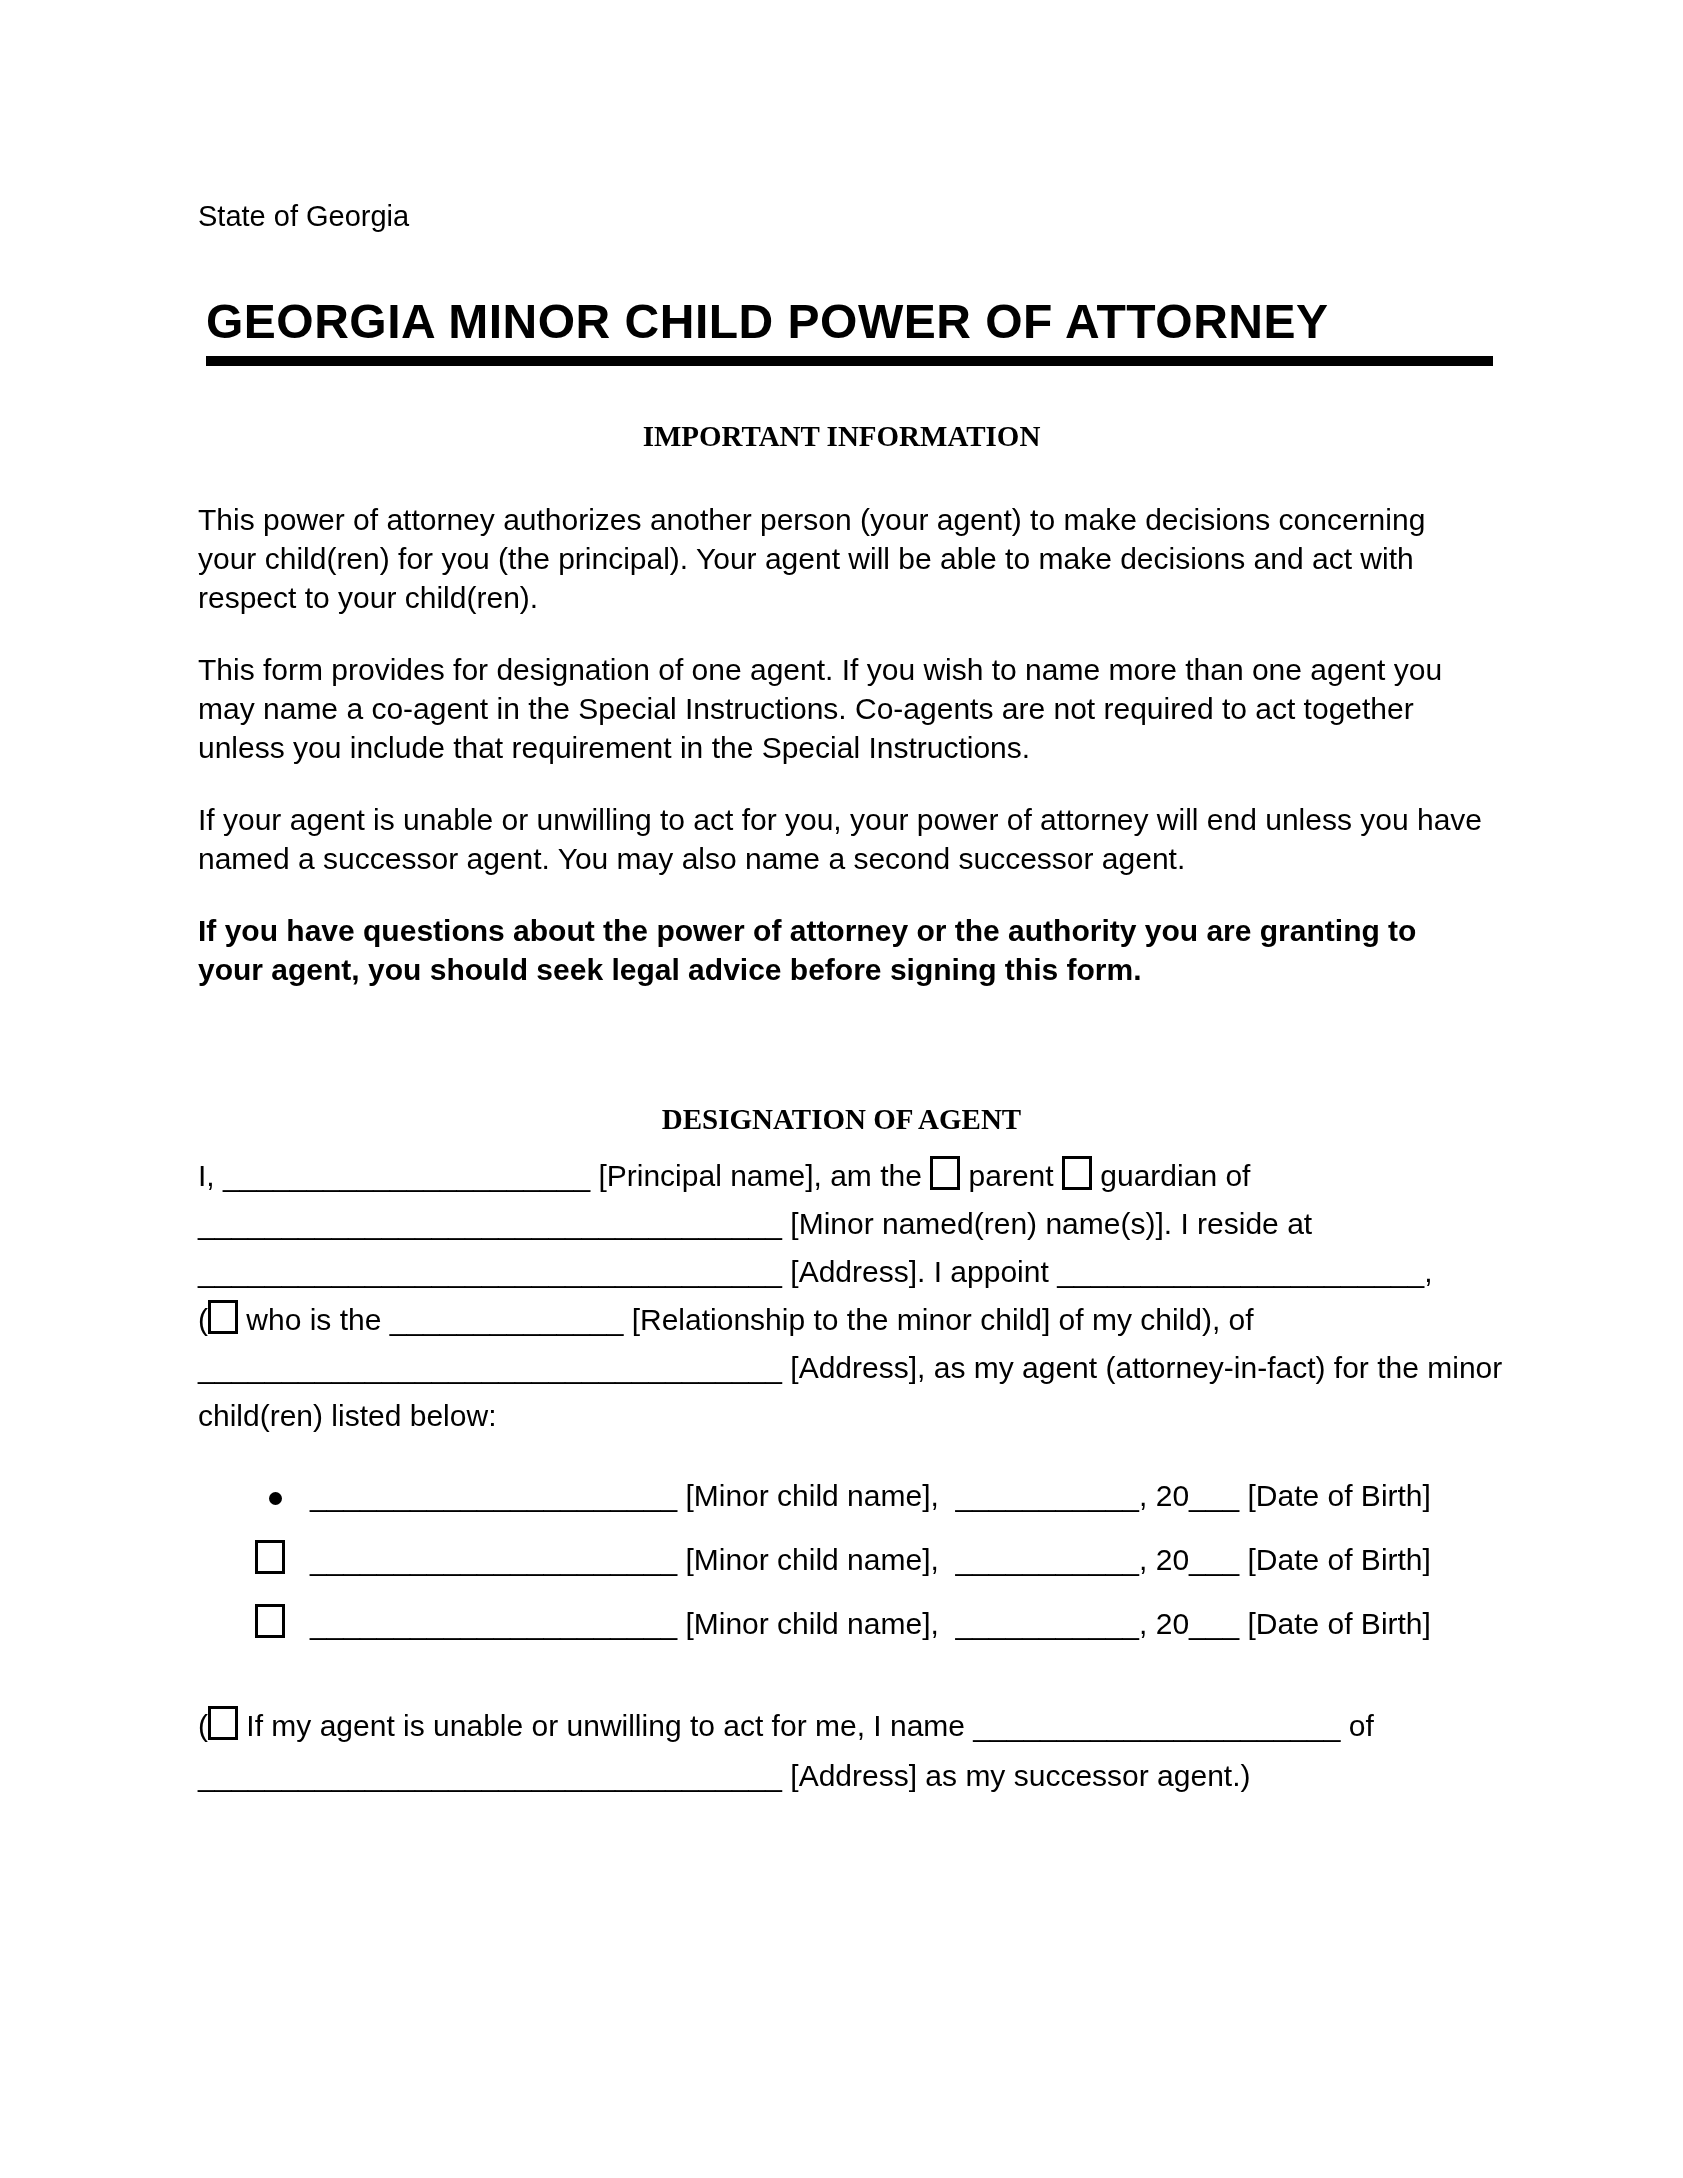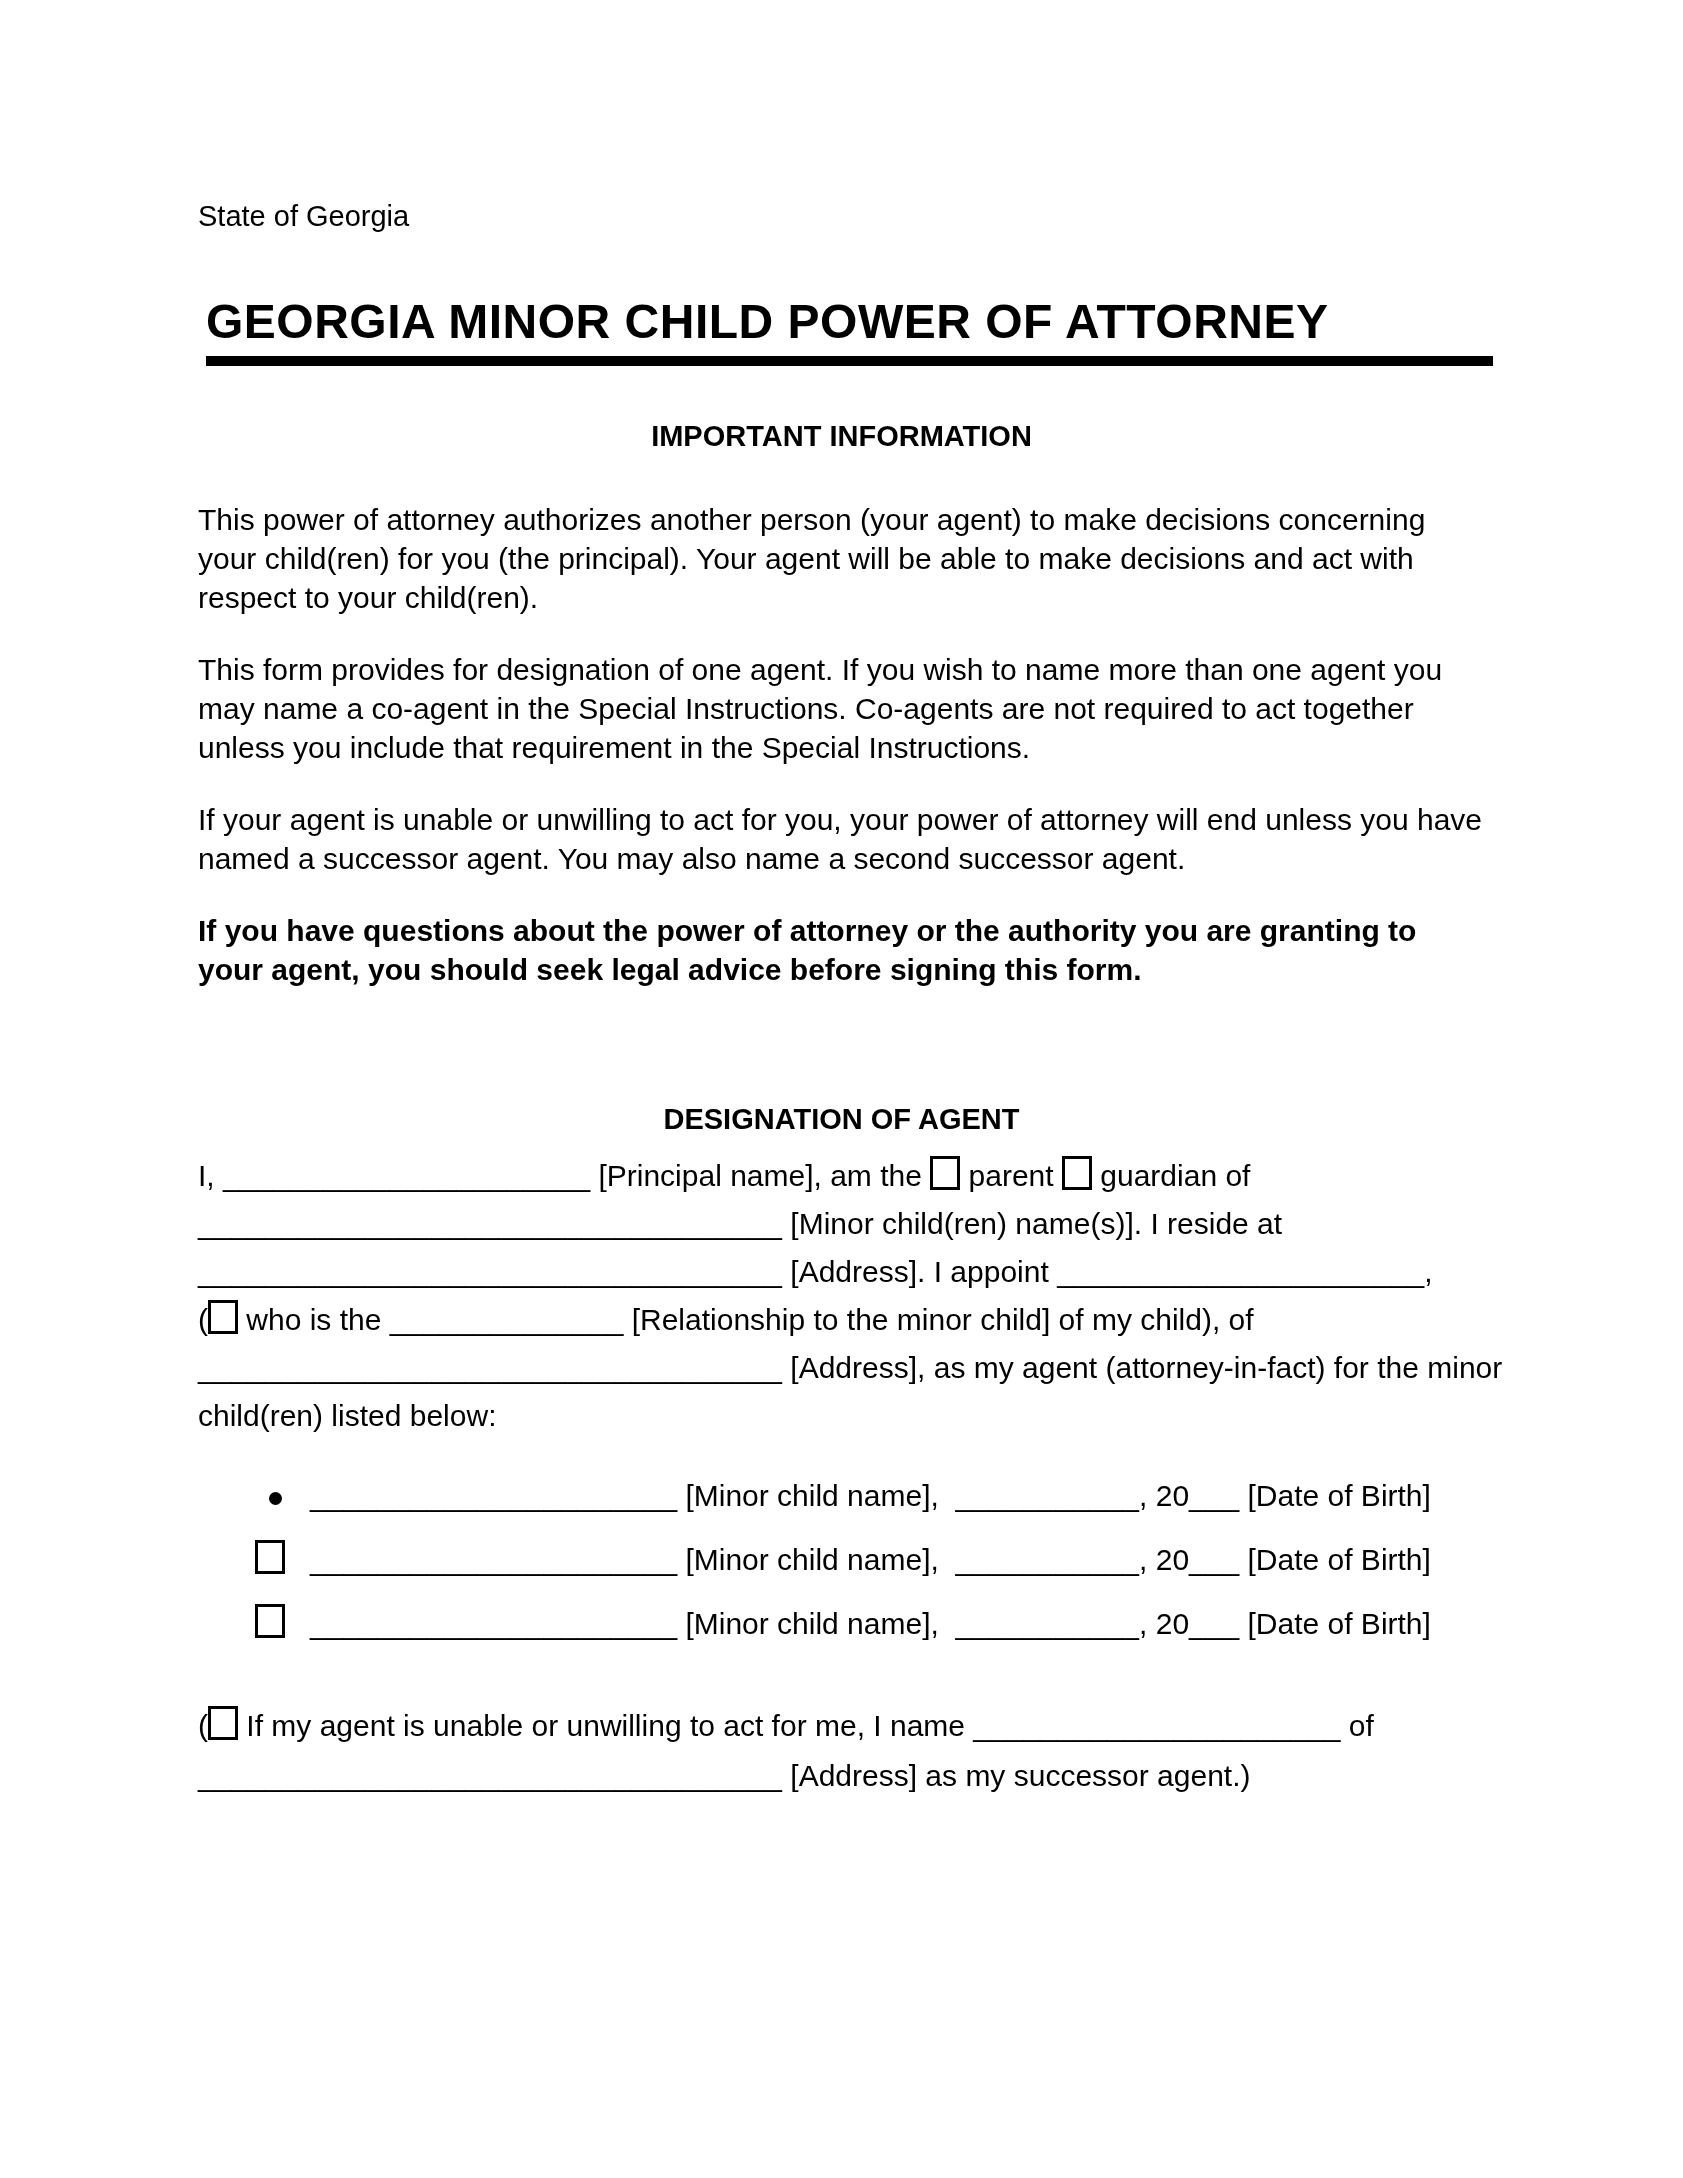--- a/index.html
+++ b/index.html
@@ -12,21 +12,21 @@
     overflow:hidden;
   }
   .abs{position:absolute;left:198px;width:1287px;}
   .state-label{top:198px;font-size:29px;line-height:36px;}
   .doc-title{
     top:285px;
     font-size:48px;font-weight:bold;line-height:57px;
     letter-spacing:0.5px;white-space:nowrap;
     padding-bottom:6px;border-bottom:10px solid #000;
   }
-  .h-center{font-size:29px;font-weight:bold;text-align:center;line-height:40px;}
+  .h-center{font-size:29px;font-weight:bold;text-align:center;line-height:40px;font-family:Liberation Serif, serif;}
   #h-important{top:416px;}
   #h-designation{top:1071px;margin-top:28px;}
   #h-grant{top:1910px;margin-top:28px;}
   #paragraphs{top:500px;}
   .para{font-size:30px;line-height:39px;margin:0 0 33px 0;}
   .para.bold{font-weight:bold;}
   #designation-lines{top:1152px;}
   .form-line{font-size:30px;line-height:48px;white-space:pre;}
   #children-rows{top:1473px;}
   .child-row{font-size:30px;line-height:46px;white-space:pre;margin-bottom:18px;padding-left:57px;}
@@ -56,21 +56,21 @@
       <div class="para">This power of attorney authorizes another person (your agent) to make decisions concerning your child(ren) for you (the principal). Your agent will be able to make decisions and act with respect to your child(ren).</div>
       <div class="para">This form provides for designation of one agent. If you wish to name more than one agent you may name a co-agent in the Special Instructions. Co-agents are not required to act together unless you include that requirement in the Special Instructions.</div>
       <div class="para">If your agent is unable or unwilling to act for you, your power of attorney will end unless you have named a successor agent. You may also name a second successor agent.</div>
       <div class="para bold">If you have questions about the power of attorney or the authority you are granting to your agent, you should seek legal advice before signing this form.</div>
     </div>
 
   <div class="abs h-center" id="h-designation">DESIGNATION OF AGENT</div>
 
   <div class="abs" id="designation-lines">
       <div class="form-line"><span class="txt">I, </span><span class="blank">______________________</span><span class="txt"> [Principal name], am the </span><span class="checkbox"></span><span class="txt"> parent </span><span class="checkbox"></span><span class="txt"> guardian of</span></div>
-      <div class="form-line"><span class="blank">___________________________________</span><span class="txt"> [Minor child(ren) name(s)]. I reside at</span></div>
+      <div class="form-line"><span class="blank">___________________________________</span><span class="txt"> [Minor named(ren) name(s)]. I reside at</span></div>
       <div class="form-line"><span class="blank">___________________________________</span><span class="txt"> [Address]. I appoint </span><span class="blank">______________________</span><span class="txt">,</span></div>
       <div class="form-line"><span class="txt">(</span><span class="checkbox"></span><span class="txt"> who is the </span><span class="blank">______________</span><span class="txt"> [Relationship to the minor child] of my child), of</span></div>
       <div class="form-line"><span class="blank">___________________________________</span><span class="txt"> [Address], as my agent (attorney-in-fact) for the minor</span></div>
       <div class="form-line"><span class="txt">child(ren) listed below:</span></div>
     </div>
 
   <div class="abs" id="children-rows">
       <div class="child-row"><span class="row-marker"><span class="bullet-dot"></span></span><span class="blank">______________________</span><span class="txt"> [Minor child name],  </span><span class="blank">___________</span><span class="txt">, 20</span><span class="blank">___</span><span class="txt"> [Date of Birth]</span></div>
       <div class="child-row"><span class="row-marker"><span class="checkbox"></span></span><span class="blank">______________________</span><span class="txt"> [Minor child name],  </span><span class="blank">___________</span><span class="txt">, 20</span><span class="blank">___</span><span class="txt"> [Date of Birth]</span></div>
       <div class="child-row"><span class="row-marker"><span class="checkbox"></span></span><span class="blank">______________________</span><span class="txt"> [Minor child name],  </span><span class="blank">___________</span><span class="txt">, 20</span><span class="blank">___</span><span class="txt"> [Date of Birth]</span></div>

